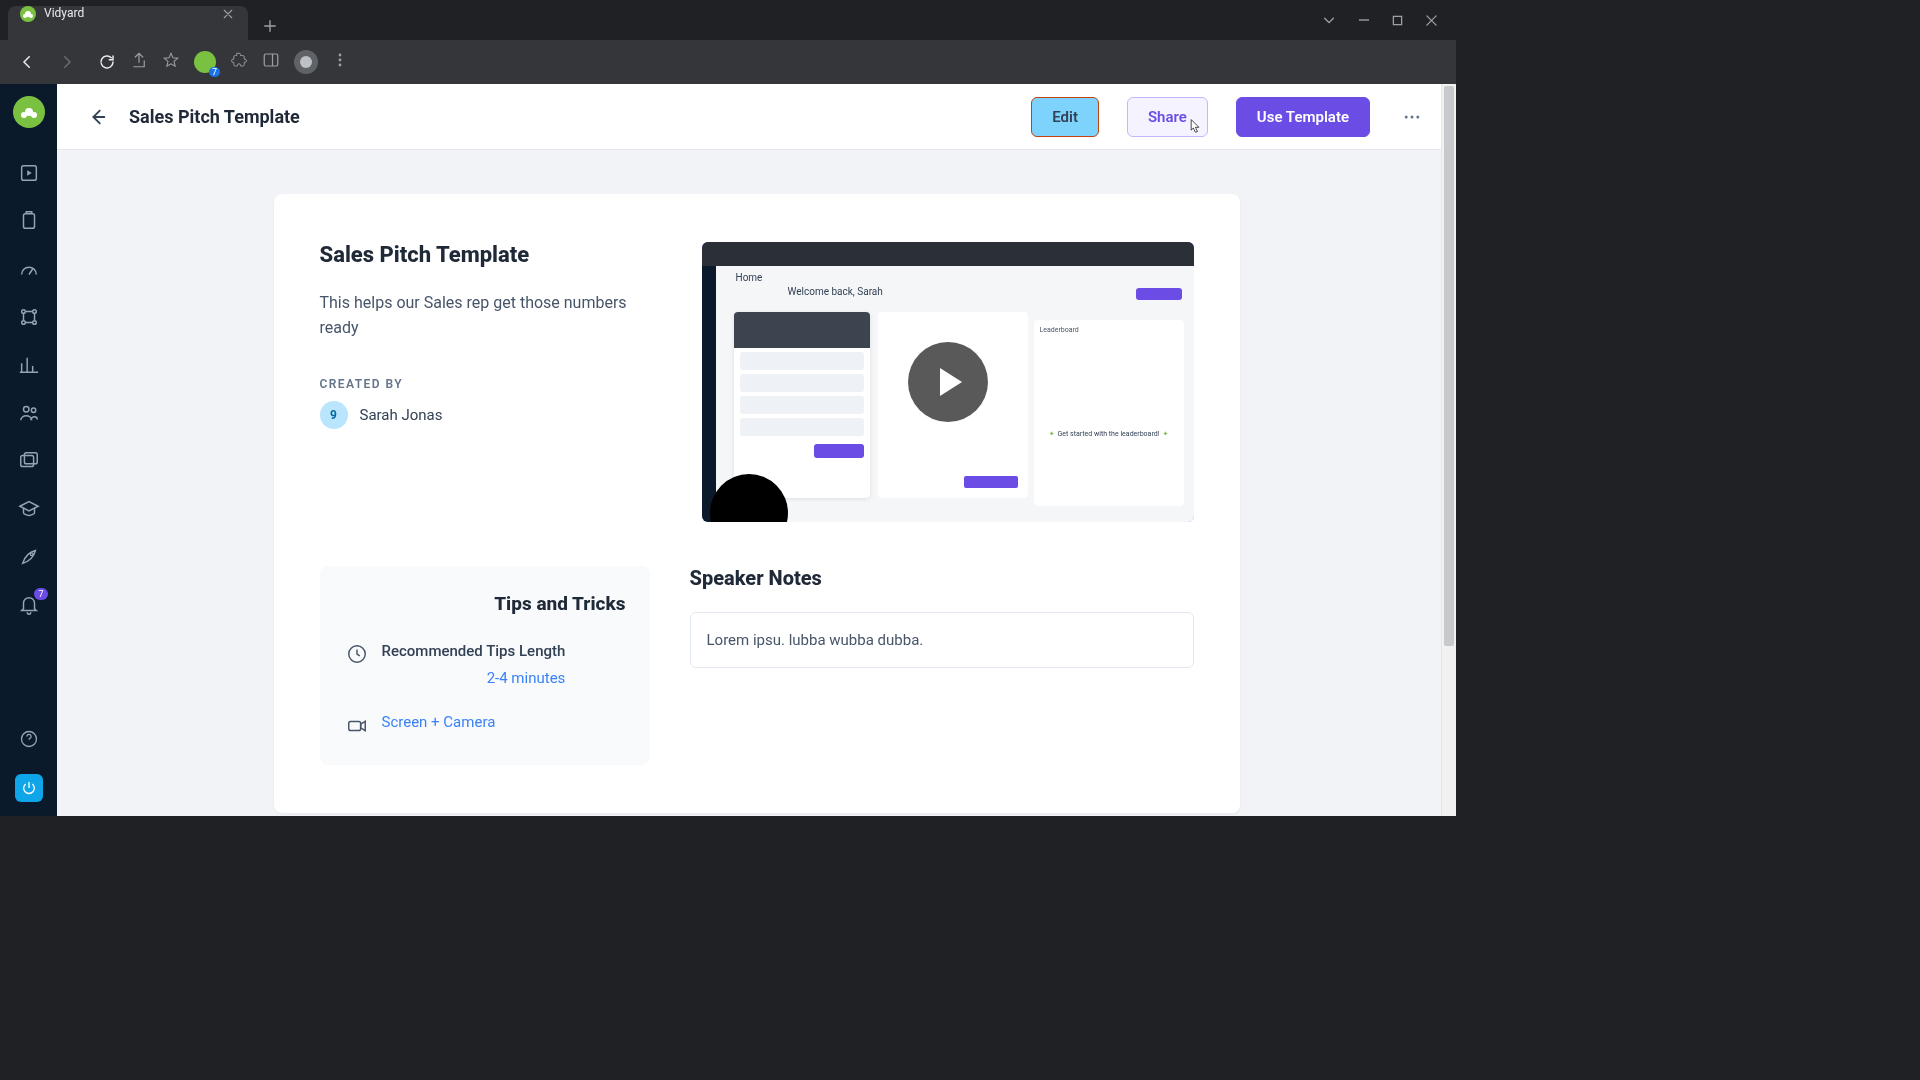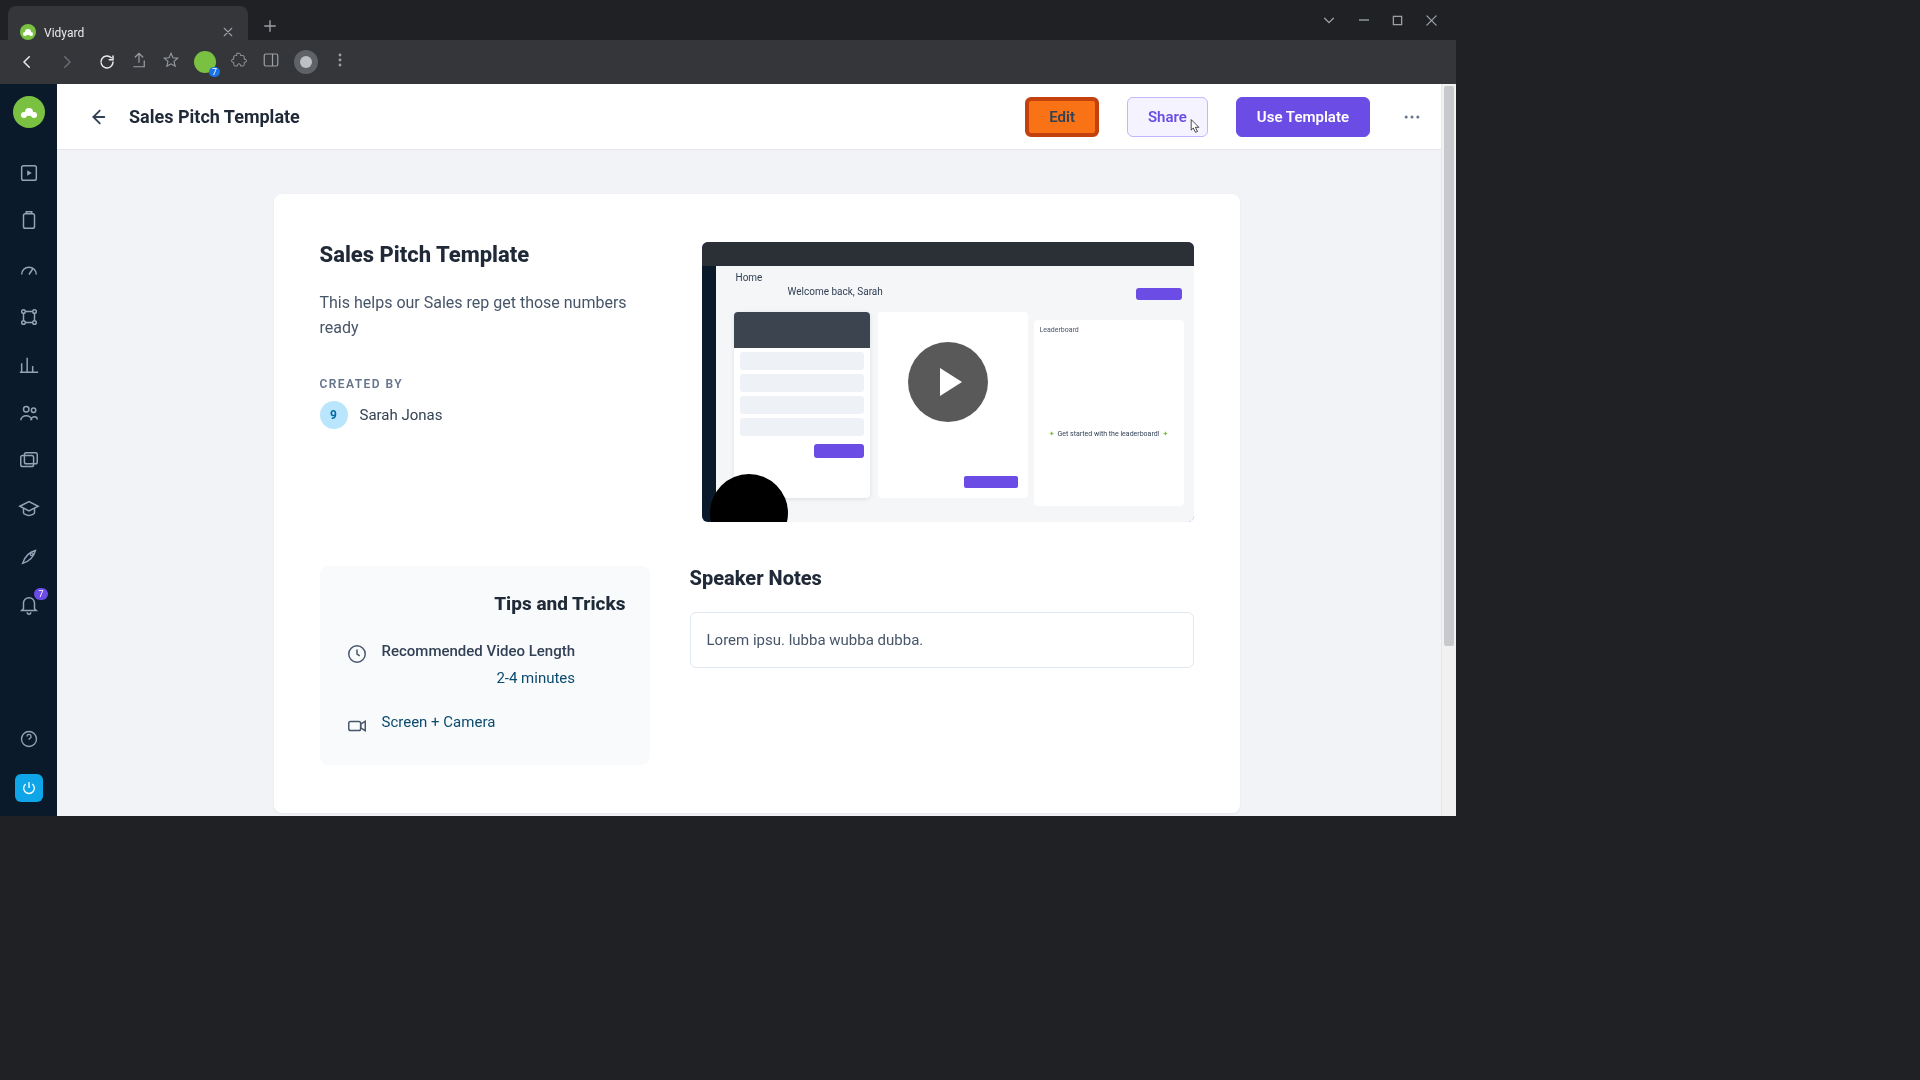--- a/index.html
+++ b/index.html
@@ -1,20 +1,20 @@
 <!DOCTYPE html>
 <html><head>
 <meta charset="utf-8">
 <style>
   * { margin: 0; padding: 0; box-sizing: border-box; font-family: -apple-system, BlinkMacSystemFont, "Segoe UI", Roboto, sans-serif; }
   body { width: 1456px; height: 816px; background: #202124; overflow: hidden; position: relative; }
 
   
   .tabstrip { height: 40px; background: #202124; display: flex; align-items: flex-end; padding-left: 8px; position: relative; }
-  .tab { display: flex; align-items: flex-end; gap: 8px; background: #35363a; color: #e8eaed; height: 34px; padding: 0 12px; border-radius: 8px 8px 0 0; min-width: 240px; font-size: 12px; }
+  .tab { display: flex; align-items: flex-start; gap: 8px; background: #35363a; color: #e8eaed; height: 34px; padding: 0 12px; border-radius: 8px 8px 0 0; min-width: 240px; font-size: 12px; }
   .tab .favicon { width: 16px; height: 16px; border-radius: 50%; background: #7ac142; display:flex; align-items:center; justify-content:center; }
   .tab .favicon::after { content:""; width:6px;height:6px;border-radius:50%; background:#fff; box-shadow: -3px 2px 0 -1px #fff, 3px 2px 0 -1px #fff; }
   .tab .title { flex:1; }
   .tab .close { width:16px;height:16px; display:flex;align-items:center;justify-content:center; cursor:pointer; }
   .newtab { width:28px;height:28px; margin-left:8px; display:flex;align-items:center;justify-content:center; color:#9aa0a6; cursor:pointer; }
   .win-controls { position:absolute; right:0; top:0; height:40px; display:flex; align-items:center; gap:22px; padding-right:18px; color:#9aa0a6; }
   .win-controls span { cursor:pointer; display:flex; }
 
   
   .chrome-toolbar { height: 44px; background: #35363a; display:flex; align-items:center; padding: 0 10px; gap:6px; }
@@ -43,21 +43,21 @@
   .rail-power { width:28px;height:28px; border-radius:6px; background:#0ea5e9; color:#fff; display:flex;align-items:center;justify-content:center; margin-bottom:14px;}
   .rail-power svg{width:16px;height:16px;stroke:#fff;fill:none;stroke-width:2;}
   .rail-help svg{width:20px;height:20px;}
 
   .app-main { flex:1; display:flex; flex-direction:column; background:#f1f3f6; position: relative; }
   .page-header { height:66px; background:#fff; border-bottom:1px solid #e5e7eb; display:flex; align-items:center; padding:0 26px; gap:18px; }
   .back-arrow { width:28px;height:28px; display:flex;align-items:center;justify-content:center; cursor:pointer; color:#334155; }
   .page-title { font-size:18px; font-weight:700; color:#1f2937; }
   .header-spacer { flex:1; }
   .btn { height:40px; padding:0 20px; border-radius:6px; font-size:15px; font-weight:600; cursor:pointer; display:flex;align-items:center;justify-content:center; }
-  .btn-outline { background:#f97316; border:4px solid #c2410c; color:#334155; }
+  .btn-outline { background:#7dd3fc; border:1px solid #c2410c; color:#334155; }
   .btn-outline-primary { background:#f5f3ff; border:1px solid #c4b5fd; color:#6b4de6; }
   .btn-primary { background:#6b4de6; color:#fff; border:1px solid #6b4de6; }
   .more-btn { width:36px;height:36px; display:flex;align-items:center;justify-content:center;color:#64748b; cursor:pointer; margin-left:6px; }
 
   .content-scroll { flex:1; overflow:auto; padding:44px 0 0 0; }
   .card { width:966px; margin:0 auto; background:#fff; border-radius:8px; padding:48px 46px; box-shadow:0 1px 3px rgba(0,0,0,.05); }
   .top-row { display:flex; gap:40px; }
   .meta-col { width:380px; }
   .meta-col h1 { font-size:22px; font-weight:800; color:#1f2937; margin-bottom:24px; }
   .meta-col .desc { font-size:16px; color:#475569; line-height:1.55; margin-bottom:36px; }
@@ -91,21 +91,21 @@
   .thumb .bubble { position:absolute; bottom:-30px; left:8px; width:78px;height:78px; border-radius:50%; background:#000; }
 
   .bottom-row { display:flex; gap:40px; margin-top:44px; align-items:flex-start;}
   .tips { width:330px; background:#f8fafc; border-radius:8px; padding:26px 24px;text-align:right; }
   .tips h2 { font-size:19px; font-weight:800; color:#1f2937; margin-bottom:26px;}
   .tip { display:flex; gap:14px; margin-bottom:26px; }
   .tip:last-child{margin-bottom:0;}
   .tip .ticon { width:24px;height:24px; color:#475569; flex-shrink:0; margin-top:2px;}
   .tip .ticon svg{width:22px;height:22px;stroke:#475569;fill:none;stroke-width:1.6;}
   .tip .tlabel { font-size:15px; color:#334155; font-weight:500; margin-bottom:8px; line-height:1.35;}
-  .tip .tval { font-size:15px; color:#0c4a6e; }
+  .tip .tval { font-size:15px; color:#3b82f6; }
   .notes { flex:1; }
   .notes h2 { font-size:20px; font-weight:800; color:#1f2937; margin-bottom:22px;}
   .notes-box { border:1px solid #e2e8f0; border-radius:6px; padding:18px 16px; font-size:15px; color:#475569; }
 
   
   .scrollbar { position:absolute; right:0; top:84px; bottom:0; width:15px; background:#f1f1f1; border-left:1px solid #e5e7eb;}
   .scrollbar .thumb-s { position:absolute; top:2px; left:2px; right:2px; height:560px; background:#c7c9cc; border-radius:2px;}
 
   .cursor { position:absolute; top:118px; left:1187px; width:14px;height:20px; pointer-events:none; z-index:50;}
 </style>
@@ -342,21 +342,21 @@
 
         <div class="bottom-row">
           <div class="tips">
             <h2>Tips and Tricks</h2>
             <div class="tip">
               <div class="ticon"><svg viewBox="0 0 24 24">
                     <circle cx="12" cy="12" r="9"></circle>
                     <path d="M12 7v5l3 2"></path>
                   </svg></div>
               <div>
-                <div class="tlabel">Recommended Video Length</div>
+                <div class="tlabel">Recommended Tips Length</div>
                 <div class="tval">2-4 minutes</div>
               </div>
             </div>
             <div class="tip">
               <div class="ticon"><svg viewBox="0 0 24 24">
                     <rect x="3" y="7" width="13" height="10" rx="2"></rect>
                     <path d="M16 10l5-3v10l-5-3z"></path>
                   </svg></div>
               <div>
                 <div class="tval">Screen + Camera</div>

